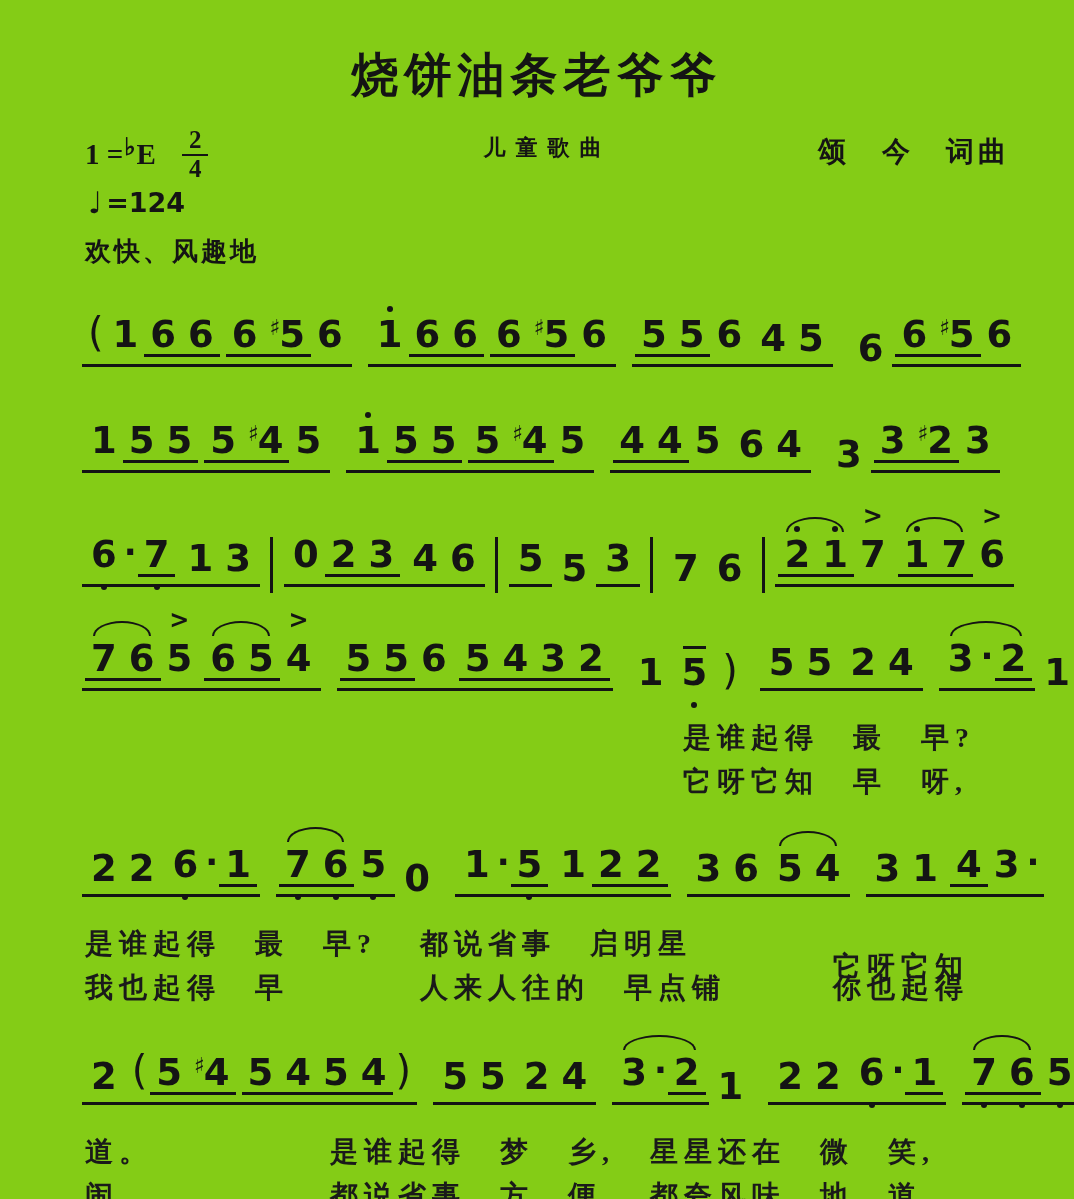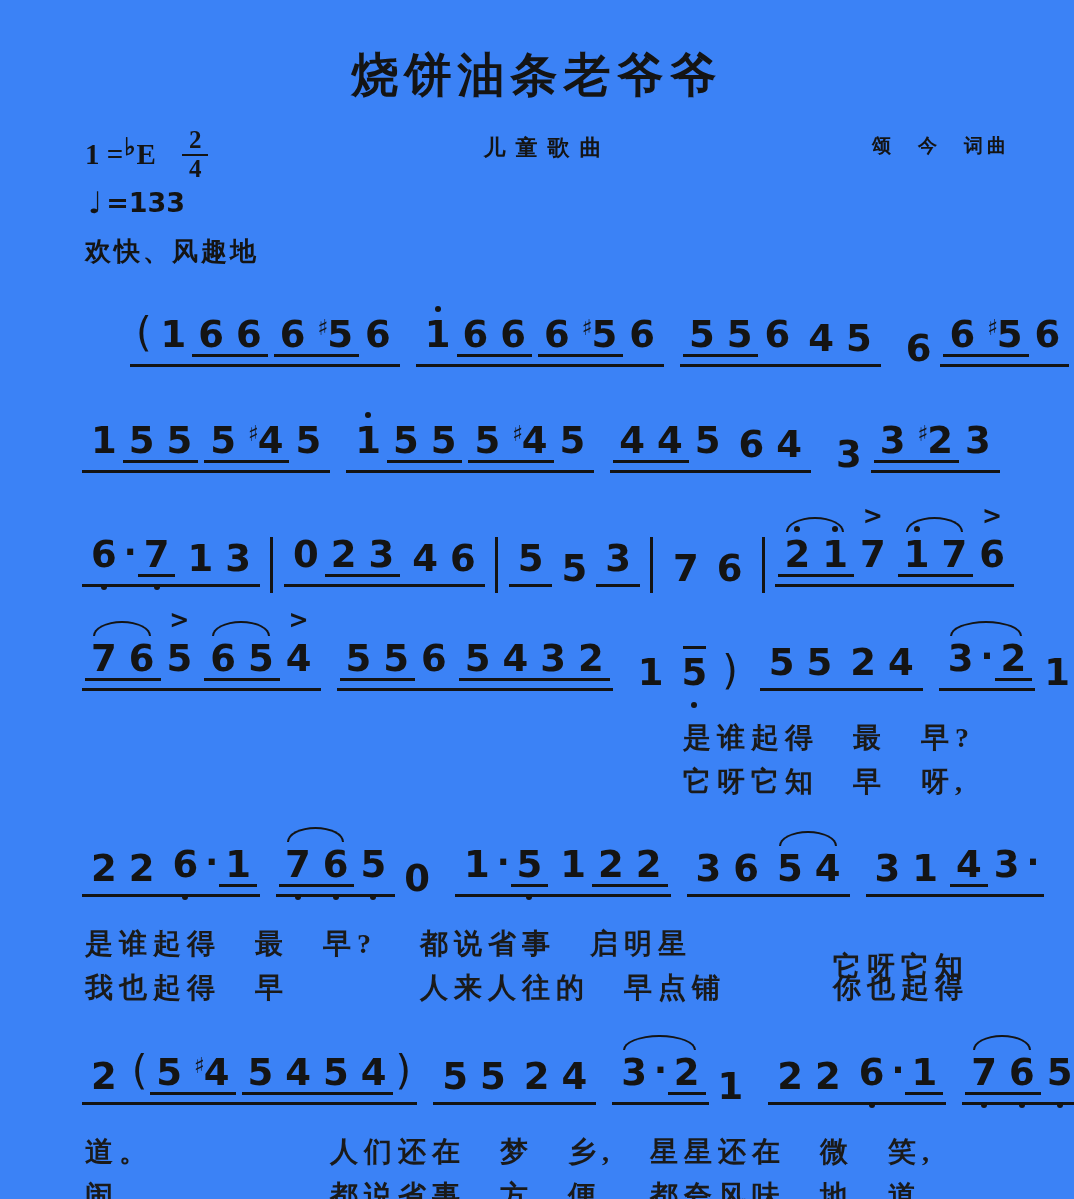--- a/index.html
+++ b/index.html
@@ -1,32 +1,32 @@
 <!DOCTYPE html>
 <html><head>
 <meta charset="utf-8">
 <style>
   * { margin:0; padding:0; box-sizing:border-box; }
   body { background:#e8e8e8; font-family:"DejaVu Sans", sans-serif; }
-  .page { position:relative; width:1074px; height:1199px; background:#3b82f6; color:#141414; overflow:hidden; }
+  .page { position:relative; width:1074px; height:1199px; background:#84cc16; color:#141414; overflow:hidden; }
 
   .title { text-align:center; padding-top:44px; font-family:"Liberation Serif", serif;
            font-size:47px; font-weight:700; letter-spacing:6px; }
 
   .meta-row { position:relative; margin:16px 64px 0 85px; height:56px; }
   .keysig { position:absolute; left:0; top:4px; font-family:"Liberation Serif", serif;
             font-size:29px; font-weight:700; display:flex; align-items:center; }
   .flat { font-size:24px; transform:translateY(-8px); margin:0 1px; }
   .frac { display:inline-block; text-align:center; margin-left:26px; font-size:25px; line-height:1.05; }
   .frac .num { display:block; border-bottom:2.5px solid #141414; padding:0 7px 1px; }
   .frac .den { display:block; }
   .genre { position:absolute; left:50%; top:10px; transform:translateX(-50%);
            font-family:"Liberation Serif", serif; font-size:22px; font-weight:700; letter-spacing:10px; }
   .credit { position:absolute; right:0; top:10px; font-family:"Liberation Serif", serif;
-            font-size:19px; font-weight:700; letter-spacing:4px; }
+            font-size:28px; font-weight:700; letter-spacing:4px; }
 
   .tempo { margin:6px 0 0 88px; font-size:27px; font-weight:700; display:flex; align-items:center; }
   .tempo .qnote { font-size:30px; margin-right:4px; }
   .mood { margin:14px 0 0 85px; font-family:"Liberation Serif", serif; font-size:26px; font-weight:700; letter-spacing:3px; }
 
   .score { margin:0 60px 0 82px; }
   .sys { display:flex; align-items:flex-end; justify-content:space-between; height:58px; }
   .measure { display:flex; align-items:flex-end; }
   .group { display:inline-block; padding:0 3px; white-space:nowrap; }
   .group.beam { border-bottom:3px solid #141414; padding-bottom:7px; }
@@ -48,21 +48,21 @@
   .accmark { position:absolute; top:-32px; left:50%; transform:translateX(-50%);
              font-size:24px; font-weight:700; }
   .bar { display:inline-block; width:3px; height:56px; background:#141414; margin:0 8px -6px; }
 
   .lyrics-block { position:relative; margin-left:85px; }
   .lyrics-row { position:relative; height:44px; }
   .lyric-seg { position:absolute; top:16px; font-family:"Liberation Serif", serif; font-size:28px;
                font-weight:600; letter-spacing:6px; white-space:nowrap; color:#1a1a1a; }
 
   
-  #sys-0 { margin-top:40px;margin-left:48px; }
+  #sys-0 { margin-top:40px; }
   #sys-1 { margin-top:48px; }
   #sys-2 { margin-top:56px; }
   #sys-3 { margin-top:46px; }
   #sys-4 { margin-top:48px; }
   #sys-5 { margin-top:50px; }
   .lyrics-block { margin-top:12px; }
 </style>
 </head>
 <body>
 
@@ -78,21 +78,21 @@
         <span class="num">2</span>
         <span class="den">4</span>
       </span>
     </div>
     <div class="genre">儿童歌曲</div>
     <div class="credit">颂　今　词曲</div>
   </div>
 
   <div class="tempo">
     <span class="qnote">♩</span>
-    <span>=133</span>
+    <span>=124</span>
   </div>
 
   <div class="mood">欢快、风趣地</div>
 
   <div class="score" id="score">
       <div class="sys" id="sys-0">
         <span class="measure">
           <span class="group beam"><span class="note paren">(</span><span class="note">1</span><span class="dbl"><span class="note">6</span><span class="note">6</span></span></span>
           <span class="group beam"><span class="dbl"><span class="note">6</span><span class="note"><span class="sharp">♯</span>5</span></span><span class="note">6</span></span>
         </span>
@@ -260,21 +260,21 @@
         </span>
         <span class="bar"></span>
         <span class="measure">
           <span class="group beam"><span class="slurred"><span class="dbl"><span class="note lo">7</span><span class="note lo">6</span></span></span><span class="note lo">5</span></span>
         </span>
         <span class="bar"></span>
       </div>
       <div class="lyrics-block" style="margin-left: 3px;">
         <div class="lyrics-row">
           <span class="lyric-seg" style="left: 0px;">道。</span>
-          <span class="lyric-seg" style="left: 245px;">人们还在　梦　乡,</span>
+          <span class="lyric-seg" style="left: 245px;">是谁起得　梦　乡,</span>
           <span class="lyric-seg" style="left: 565px;">星星还在　微　笑,</span>
         </div>
         <div class="lyrics-row">
           <span class="lyric-seg" style="left: 0px;">闹。</span>
           <span class="lyric-seg" style="left: 245px;">都说省事　方　便,</span>
           <span class="lyric-seg" style="left: 565px;">都夸风味　地　道,</span>
         </div>
       </div>
     </div>
 </div>

